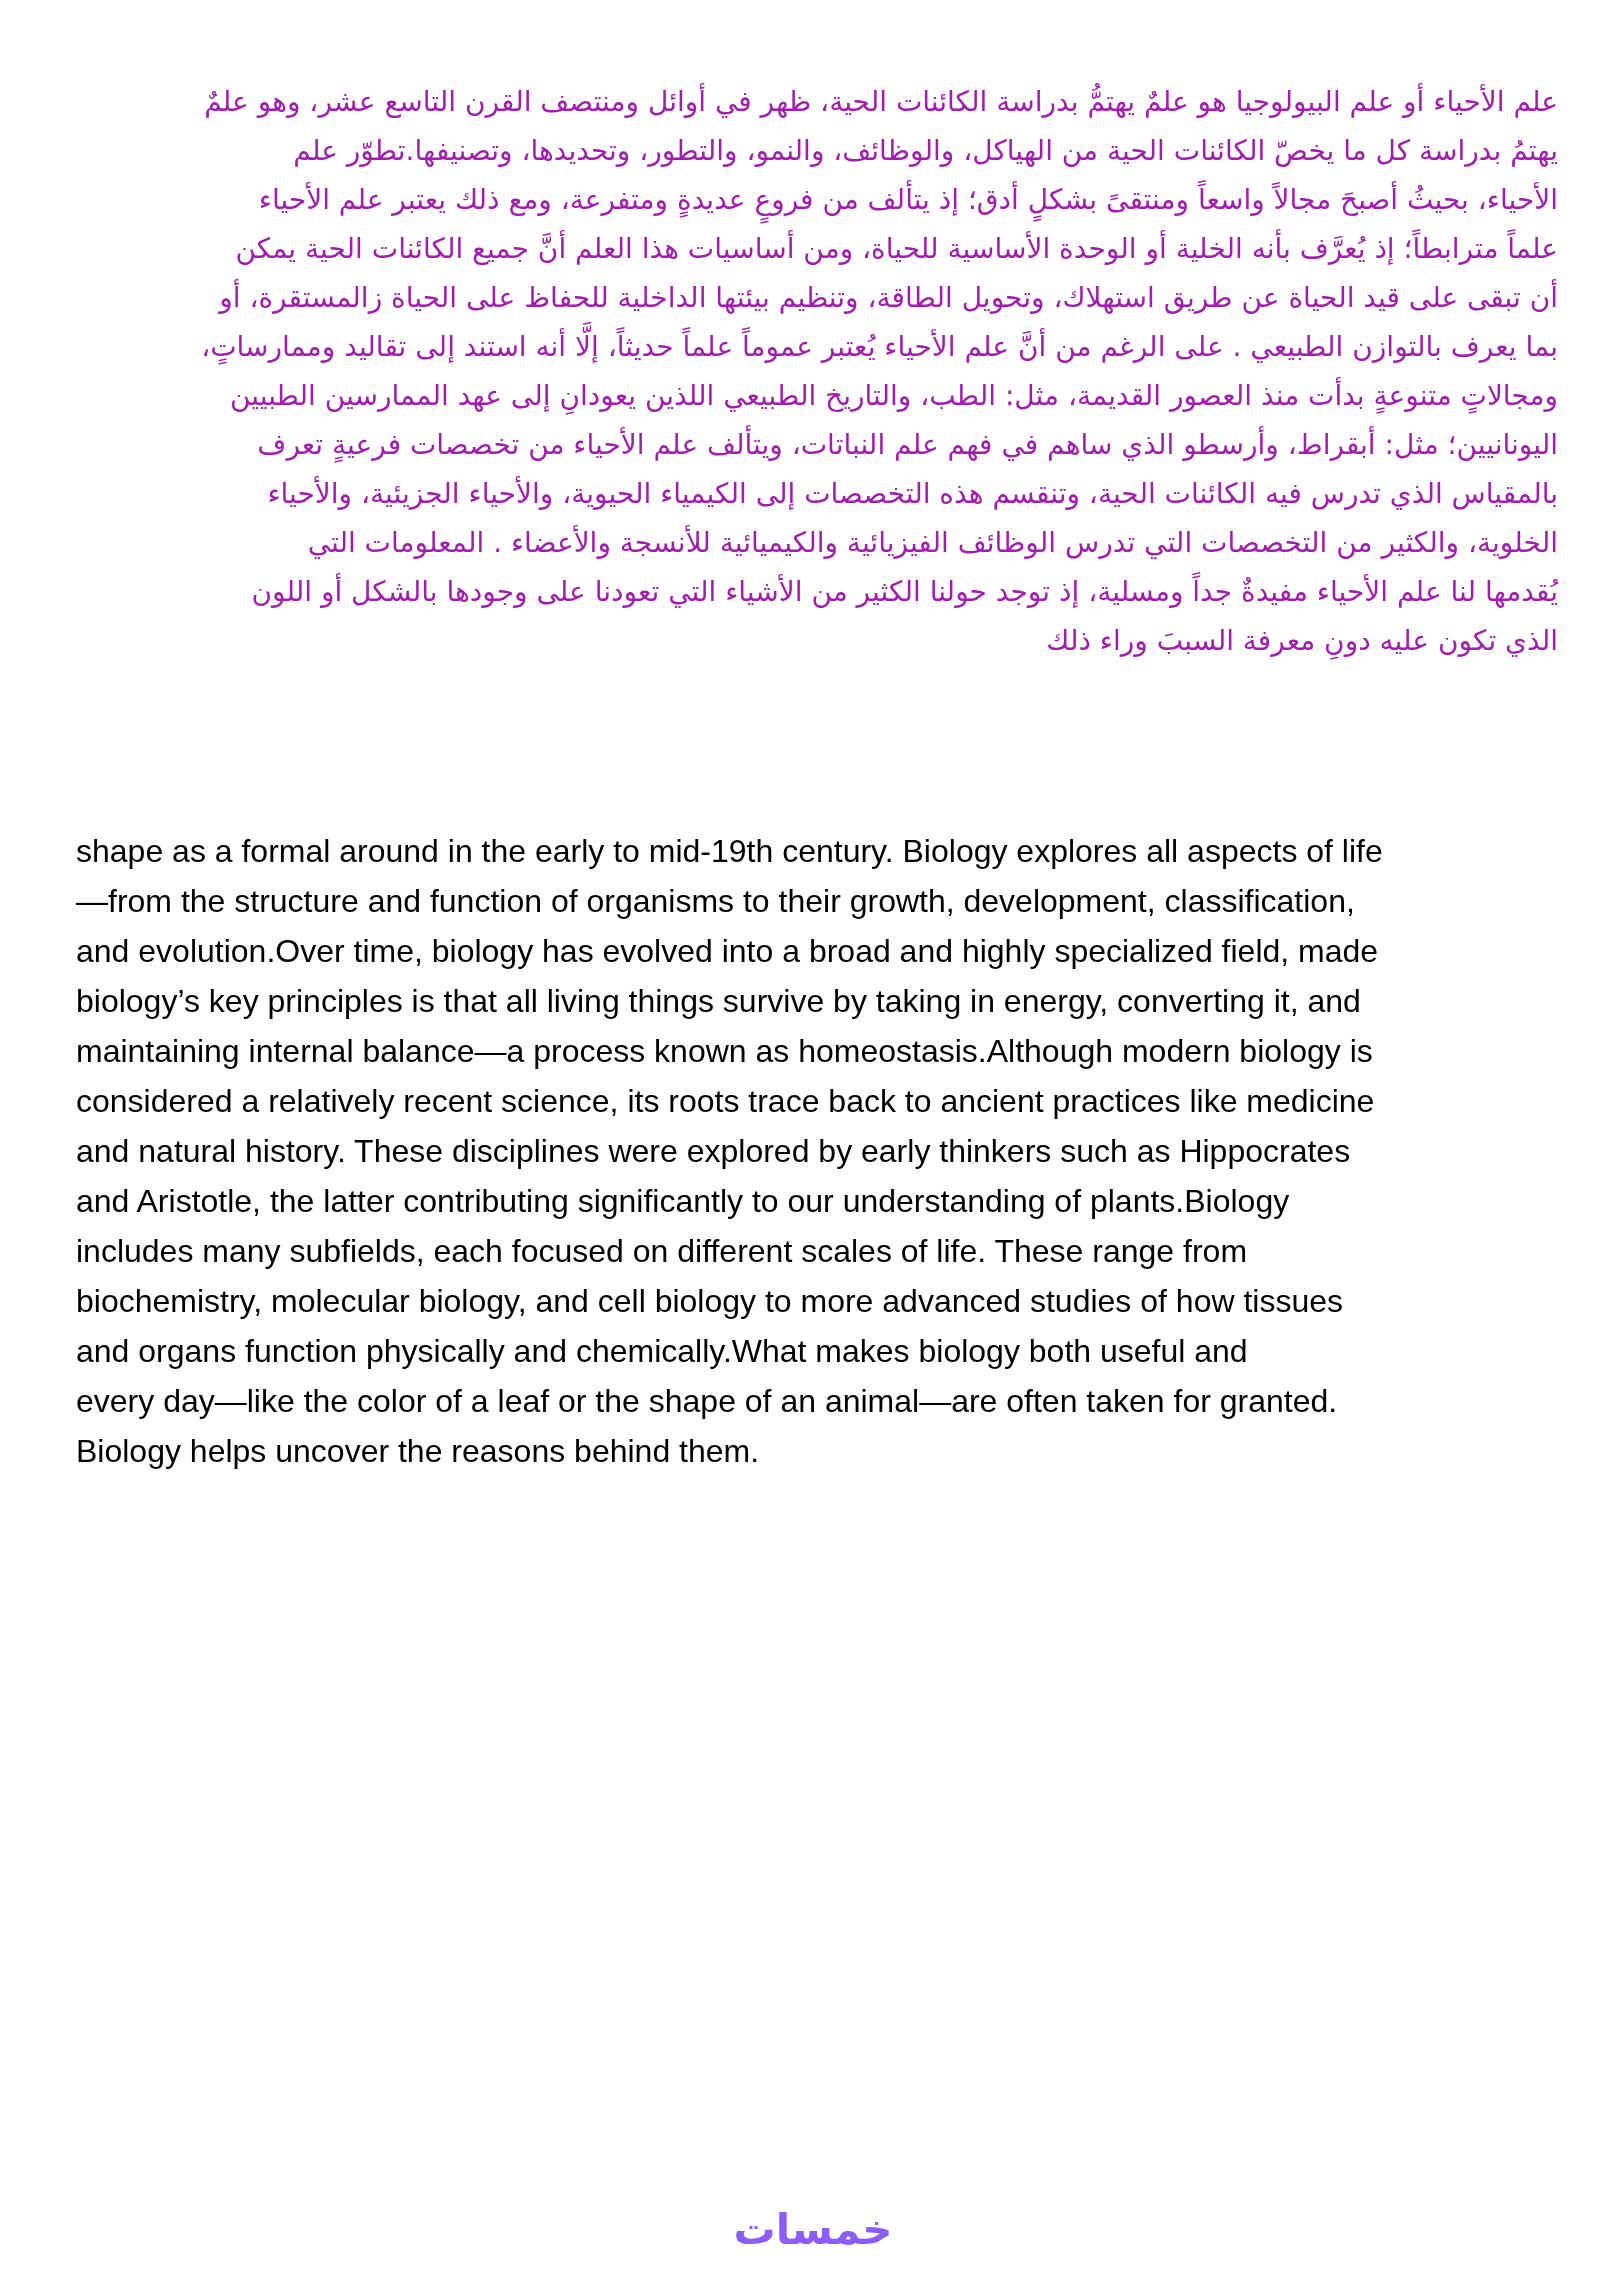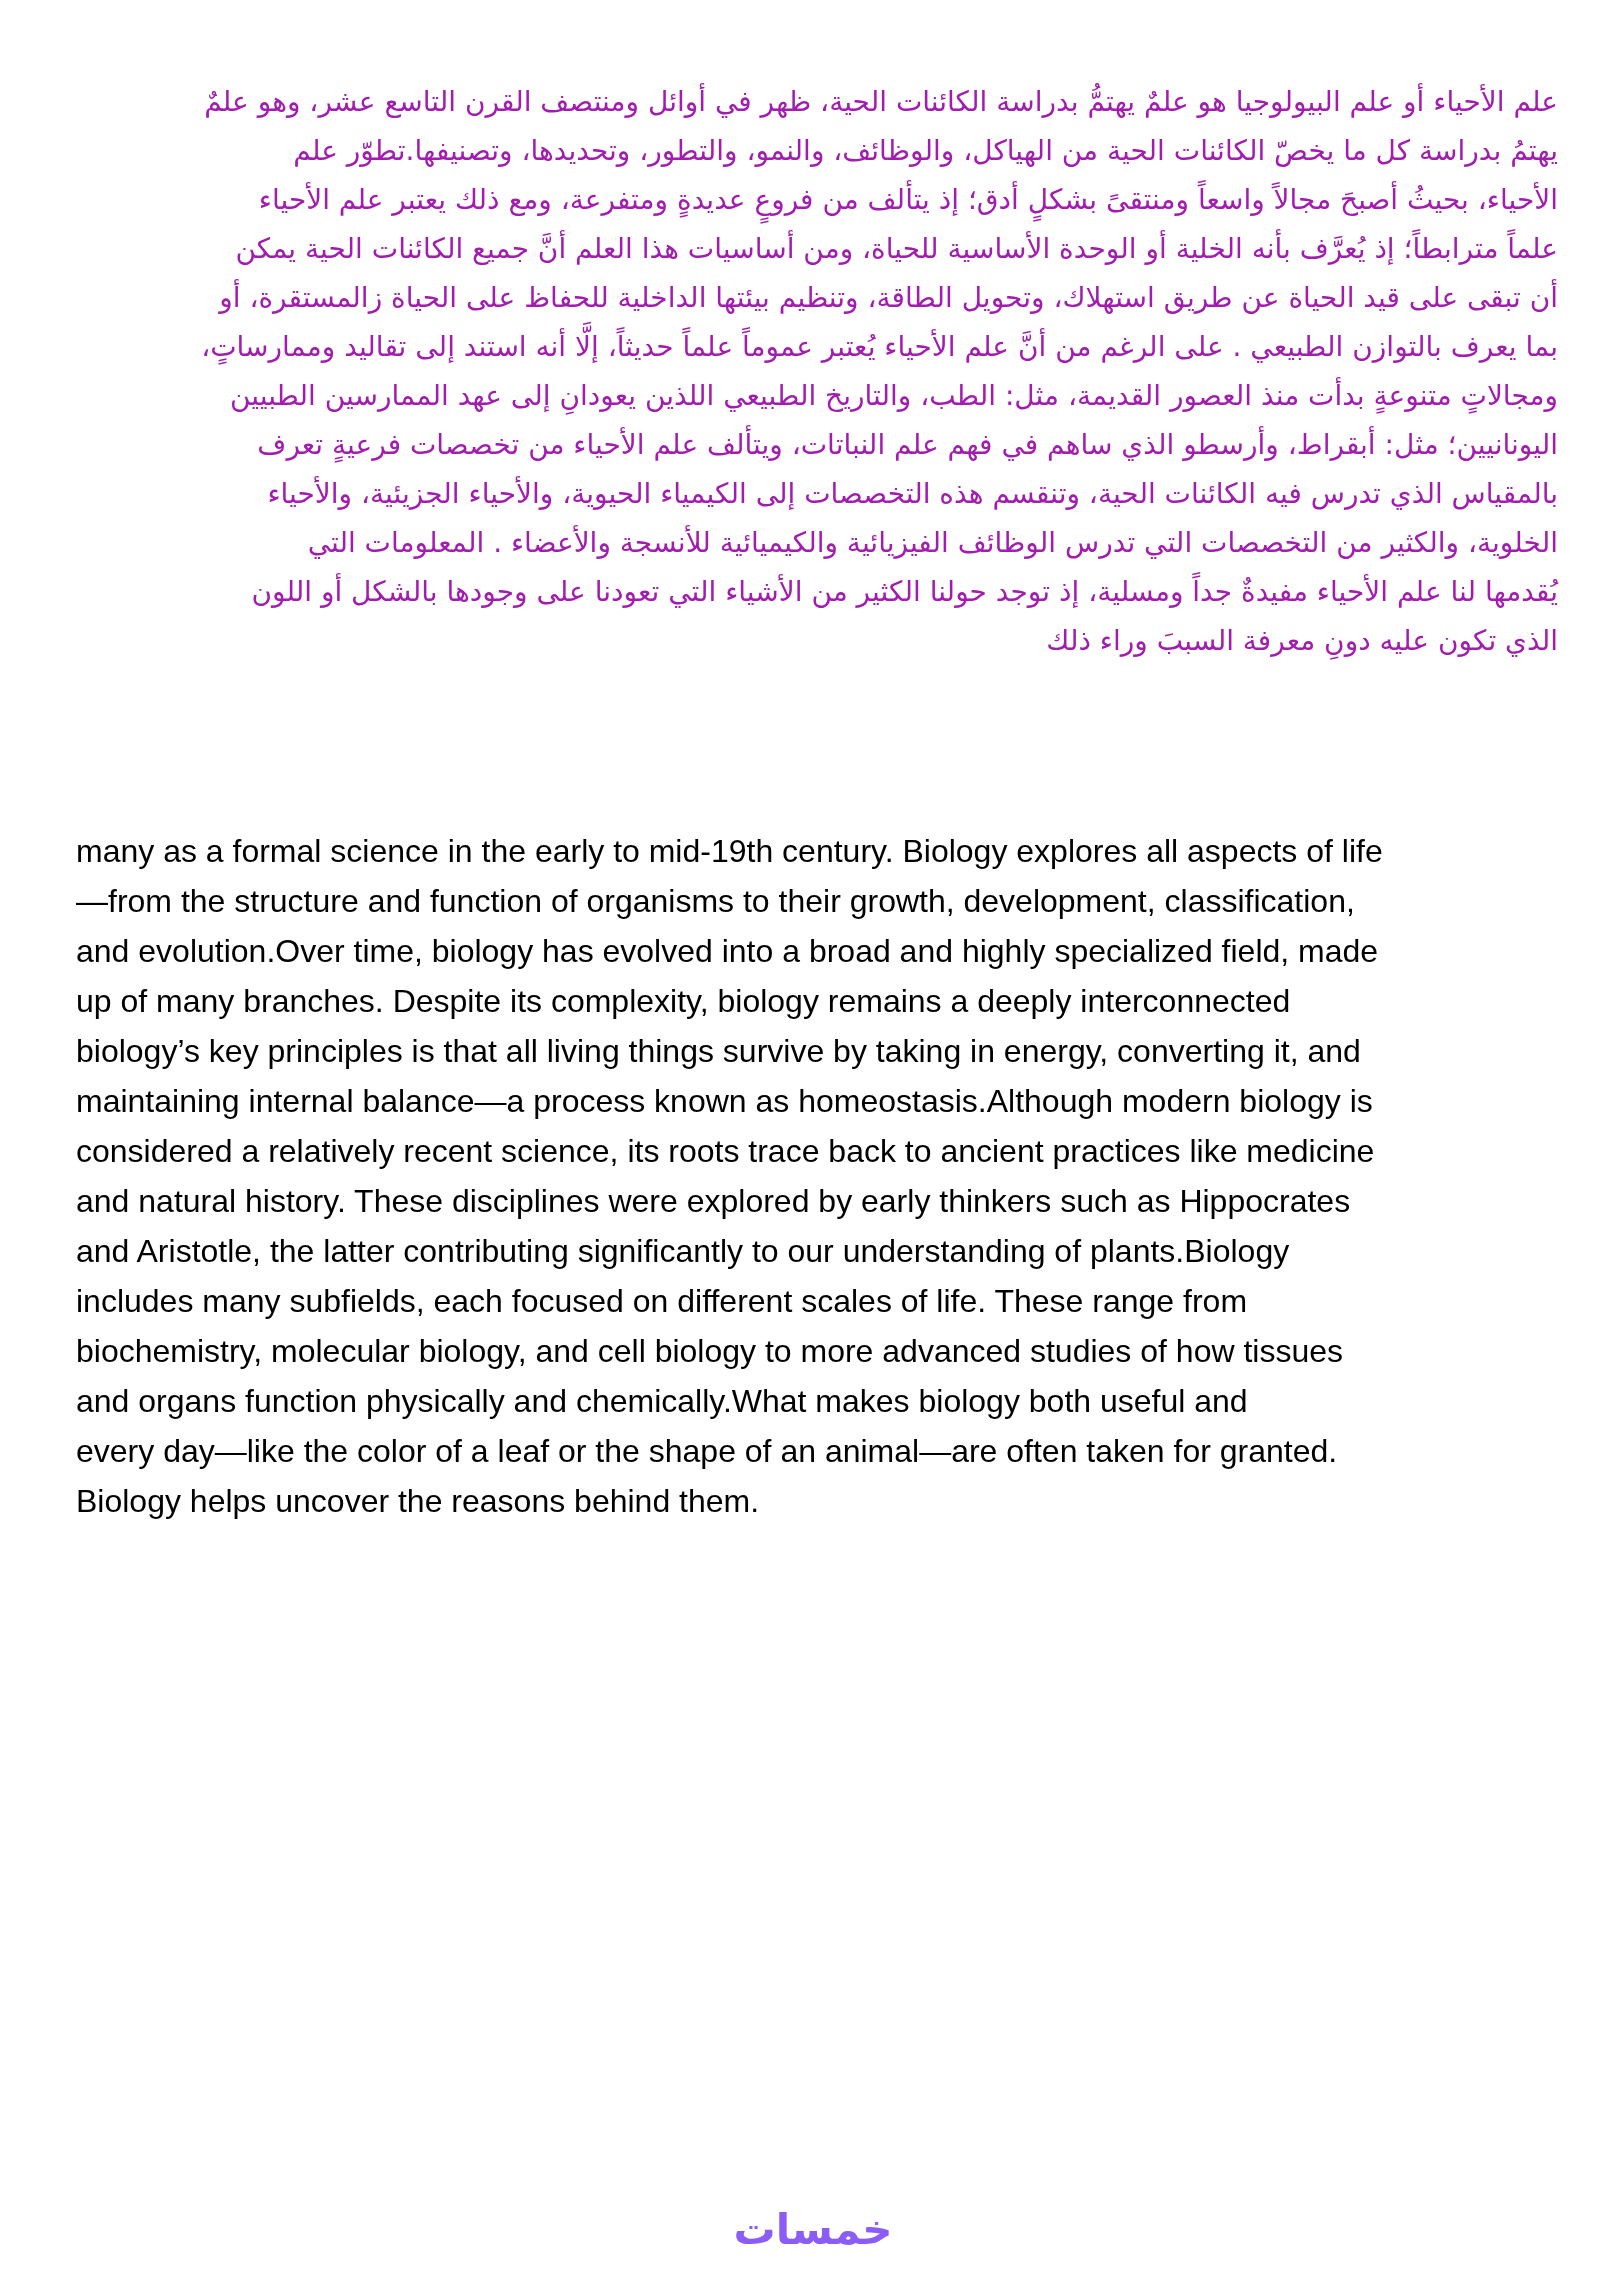--- a/index.html
+++ b/index.html
@@ -74,24 +74,23 @@
   <span class="arabic-line">بما يعرف بالتوازن الطبيعي . على الرغم من أنَّ علم الأحياء يُعتبر عموماً علماً حديثاً، إلَّا أنه استند إلى تقاليد وممارساتٍ،</span>
   <span class="arabic-line">ومجالاتٍ متنوعةٍ بدأت منذ العصور القديمة، مثل: الطب، والتاريخ الطبيعي اللذين يعودانِ إلى عهد الممارسين الطبيين</span>
   <span class="arabic-line">اليونانيين؛ مثل: أبقراط، وأرسطو الذي ساهم في فهم علم النباتات، ويتألف علم الأحياء من تخصصات فرعيةٍ تعرف</span>
   <span class="arabic-line">بالمقياس الذي تدرس فيه الكائنات الحية، وتنقسم هذه التخصصات إلى الكيمياء الحيوية، والأحياء الجزيئية، والأحياء</span>
   <span class="arabic-line">الخلوية، والكثير من التخصصات التي تدرس الوظائف الفيزيائية والكيميائية للأنسجة والأعضاء . المعلومات التي</span>
   <span class="arabic-line">يُقدمها لنا علم الأحياء مفيدةٌ جداً ومسلية، إذ توجد حولنا الكثير من الأشياء التي تعودنا على وجودها بالشكل أو اللون</span>
   <span class="arabic-line">الذي تكون عليه دونِ معرفة السببَ وراء ذلك</span>
 </div>
 
 <div class="english-block">
-  <span class="english-line">many as a formal science in the early to mid-19th century. Biology explores all aspects of life</span>
+  <span class="english-line">shape as a formal around in the early to mid-19th century. Biology explores all aspects of life</span>
   <span class="english-line">—from the structure and function of organisms to their growth, development, classification,</span>
   <span class="english-line">and evolution.Over time, biology has evolved into a broad and highly specialized field, made</span>
-  <span class="english-line">up of many branches. Despite its complexity, biology remains a deeply interconnected</span>
   <span class="english-line">biology’s key principles is that all living things survive by taking in energy, converting it, and</span>
   <span class="english-line">maintaining internal balance—a process known as homeostasis.Although modern biology is</span>
   <span class="english-line">considered a relatively recent science, its roots trace back to ancient practices like medicine</span>
   <span class="english-line">and natural history. These disciplines were explored by early thinkers such as Hippocrates</span>
   <span class="english-line">and Aristotle, the latter contributing significantly to our understanding of plants.Biology</span>
   <span class="english-line">includes many subfields, each focused on different scales of life. These range from</span>
   <span class="english-line">biochemistry, molecular biology, and cell biology to more advanced studies of how tissues</span>
   <span class="english-line">and organs function physically and chemically.What makes biology both useful and</span>
   <span class="english-line">every day—like the color of a leaf or the shape of an animal—are often taken for granted.</span>
   <span class="english-line">Biology helps uncover the reasons behind them.</span>

